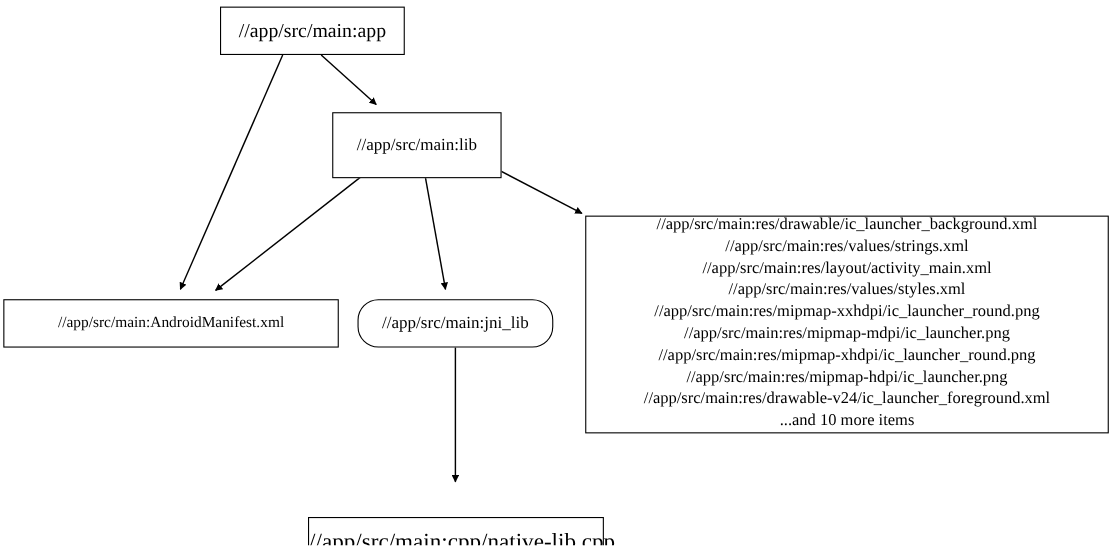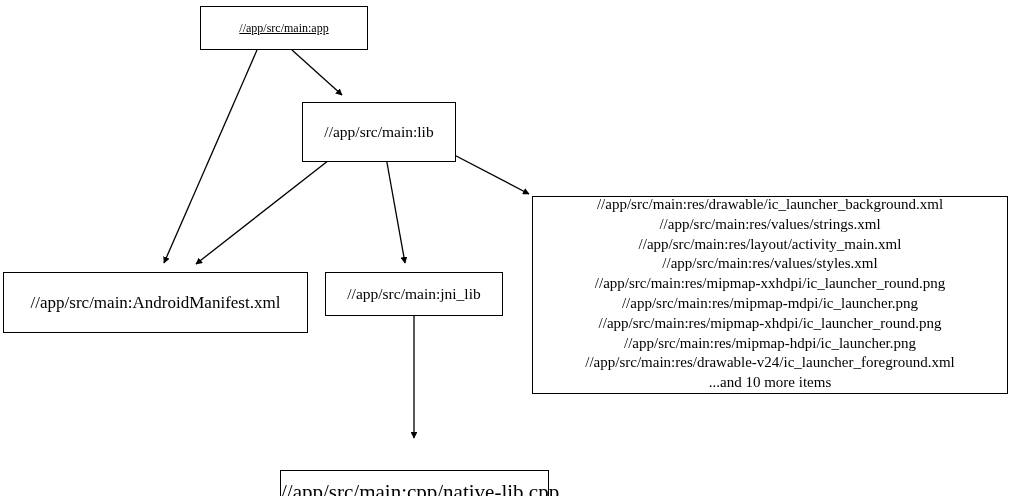--- a/index.html
+++ b/index.html
@@ -39,24 +39,24 @@
     line-height: 1.0;
     white-space: pre;
   }
   .node .node-label {
     display: block;
     width: 100%;
     text-align: center;
     white-space: pre;
   }
   
-  #node-app        { left: 200px; top: 6px;   width: 168px; height: 44px;  font-size: 12px; text-decoration: underline; }
+  #node-app        { left: 200px; top: 6px;   width: 168px; height: 44px;  font-size: 18px; }
   #node-lib        { left: 302px; top: 102px; width: 154px; height: 60px;  font-size: 15.5px; }
-  #node-manifest   { left: 3px;   top: 272px; width: 305px; height: 61px;  font-size: 17px; }
-  #node-jnilib     { left: 325px; top: 272px; width: 178px; height: 44px;  font-size: 15.5px; }
+  #node-manifest   { left: 3px;   top: 272px; width: 305px; height: 44px;  font-size: 14px; }
+  #node-jnilib     { left: 325px; top: 272px; width: 178px; height: 44px;  font-size: 15.5px; border-radius: 19px; }
   #node-res        { left: 532px; top: 196px; width: 476px; height: 198px; font-size: 15px; align-items: flex-end; }
   #node-nativelib  { left: 280px; top: 470px; width: 269px; height: 44px;  font-size: 21px; }
 
   #node-res .node-label {
     line-height: 19.8px;
   }
 </style>
 </head>
 <body>
 

